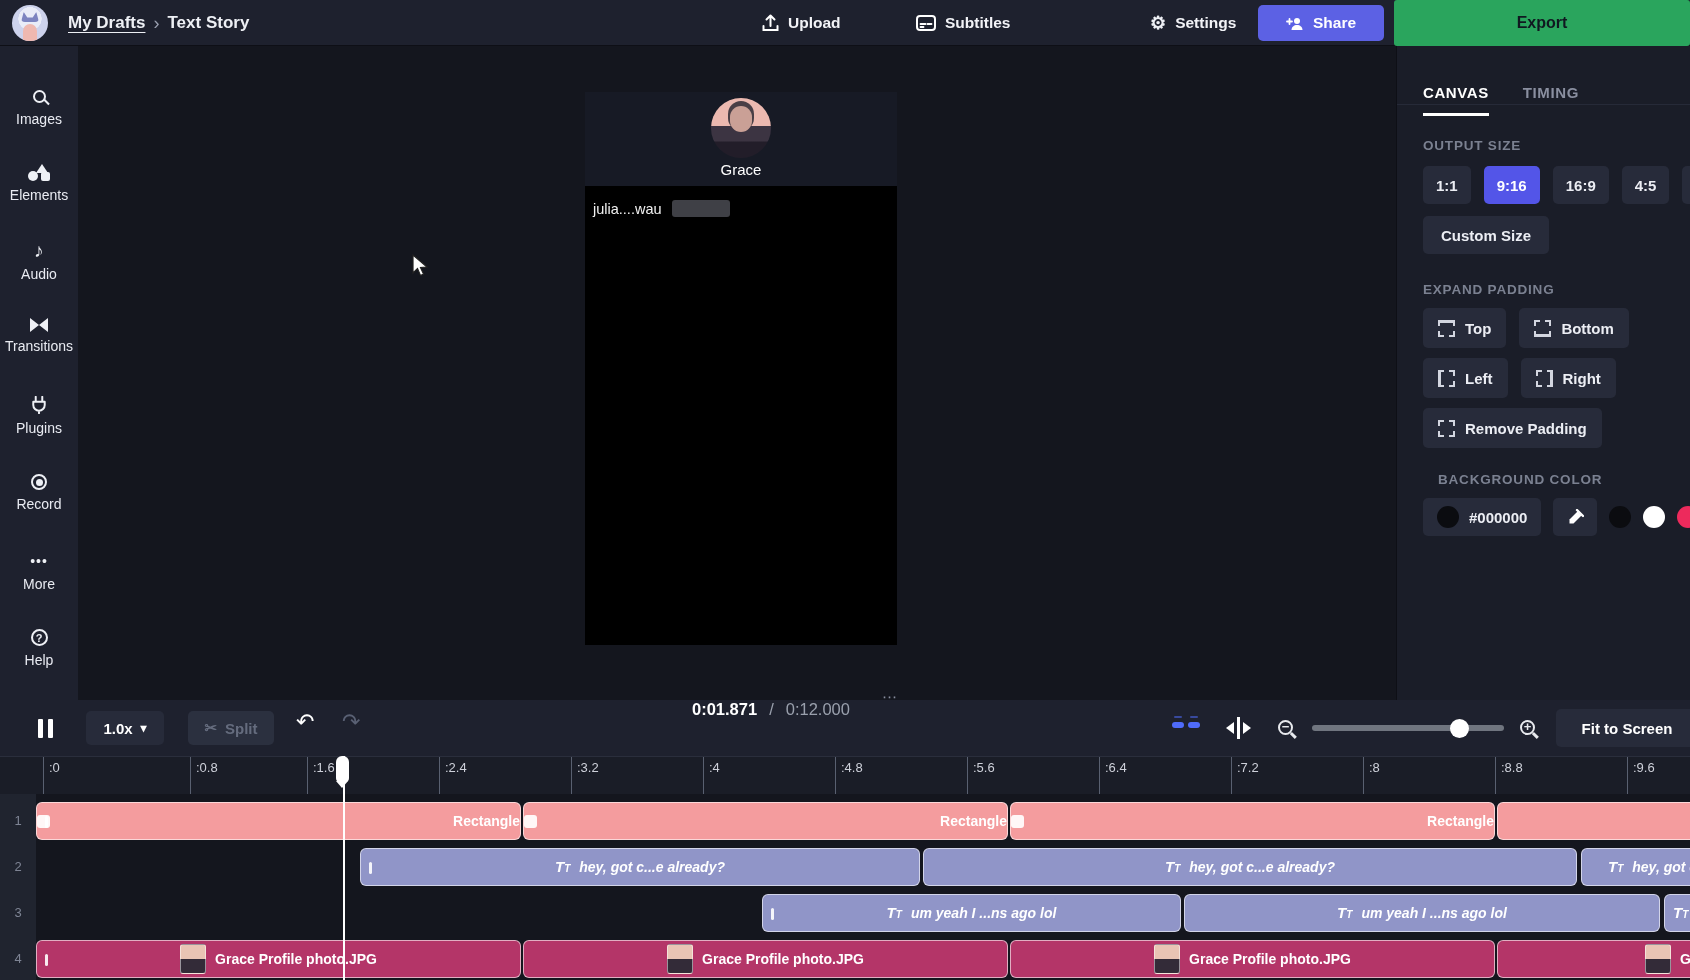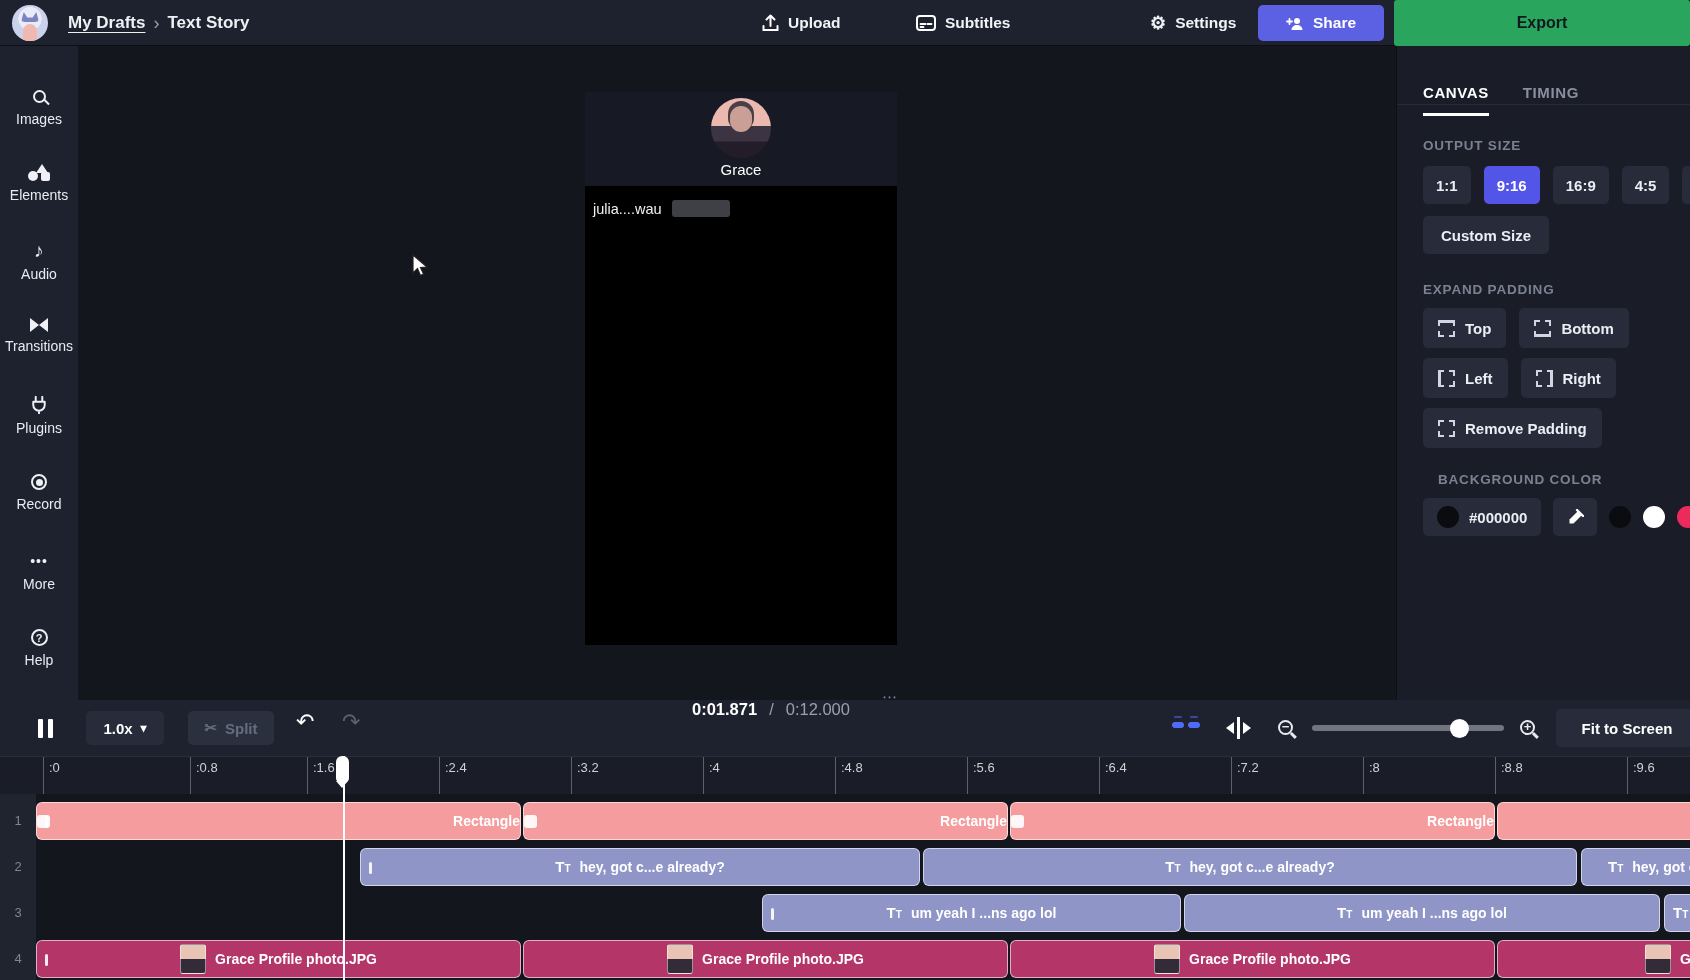--- a/index.html
+++ b/index.html
@@ -142,21 +142,21 @@
   
   #tracks { position:absolute; left:0; top:94px; width:1690px; height:186px; background:#14161e; }
   #gutter { position:absolute; left:0; top:0; width:36px; height:186px; background:#20242f; }
   .rownum { position:absolute; left:0; width:36px; height:38px; text-align:center; line-height:38px;
     font-size:13px; color:#7e8494; }
   .clip { position:absolute; height:38px; border-radius:6px; border:1px solid rgba(255,255,255,.6);
     display:flex; align-items:center; justify-content:center; gap:9px; overflow:hidden;
     font-size:14px; color:#fff; font-weight:600; cursor:pointer; white-space:nowrap; }
   .clip.left-lab { justify-content:flex-start; }
   .c-rect { background:#f49c9e;justify-content:space-between; }
-  .c-text { background:#9095c8; }
+  .c-text { background:#9095c8;font-style:italic; }
   .c-img  { background:#b43568; }
   .sq-ic { width:13px; height:13px; background:#fff; opacity:.92; border-radius:3px; flex:none; }
   .tt-ic { font-weight:800; font-size:15px; line-height:15px; flex:none; }
   .tt-ic small { font-size:10px; font-weight:800; }
   .thumb { width:26px; height:30px; border-radius:3px; flex:none; border:1px solid rgba(255,255,255,.5);
     background:linear-gradient(180deg,#e9c4b4 0 50%, #332b38 51% 100%); }
   .handle { position:absolute; left:8px; top:13px; width:3px; height:12px; background:rgba(255,255,255,.9);
     border-radius:2px; }
   #playhead-line { position:absolute; left:343px; top:56px; width:2px; height:224px; background:#fff; z-index:10; }
   #playhead-head { position:absolute; left:336px; top:56px; width:13px; height:26px; background:#fff;

